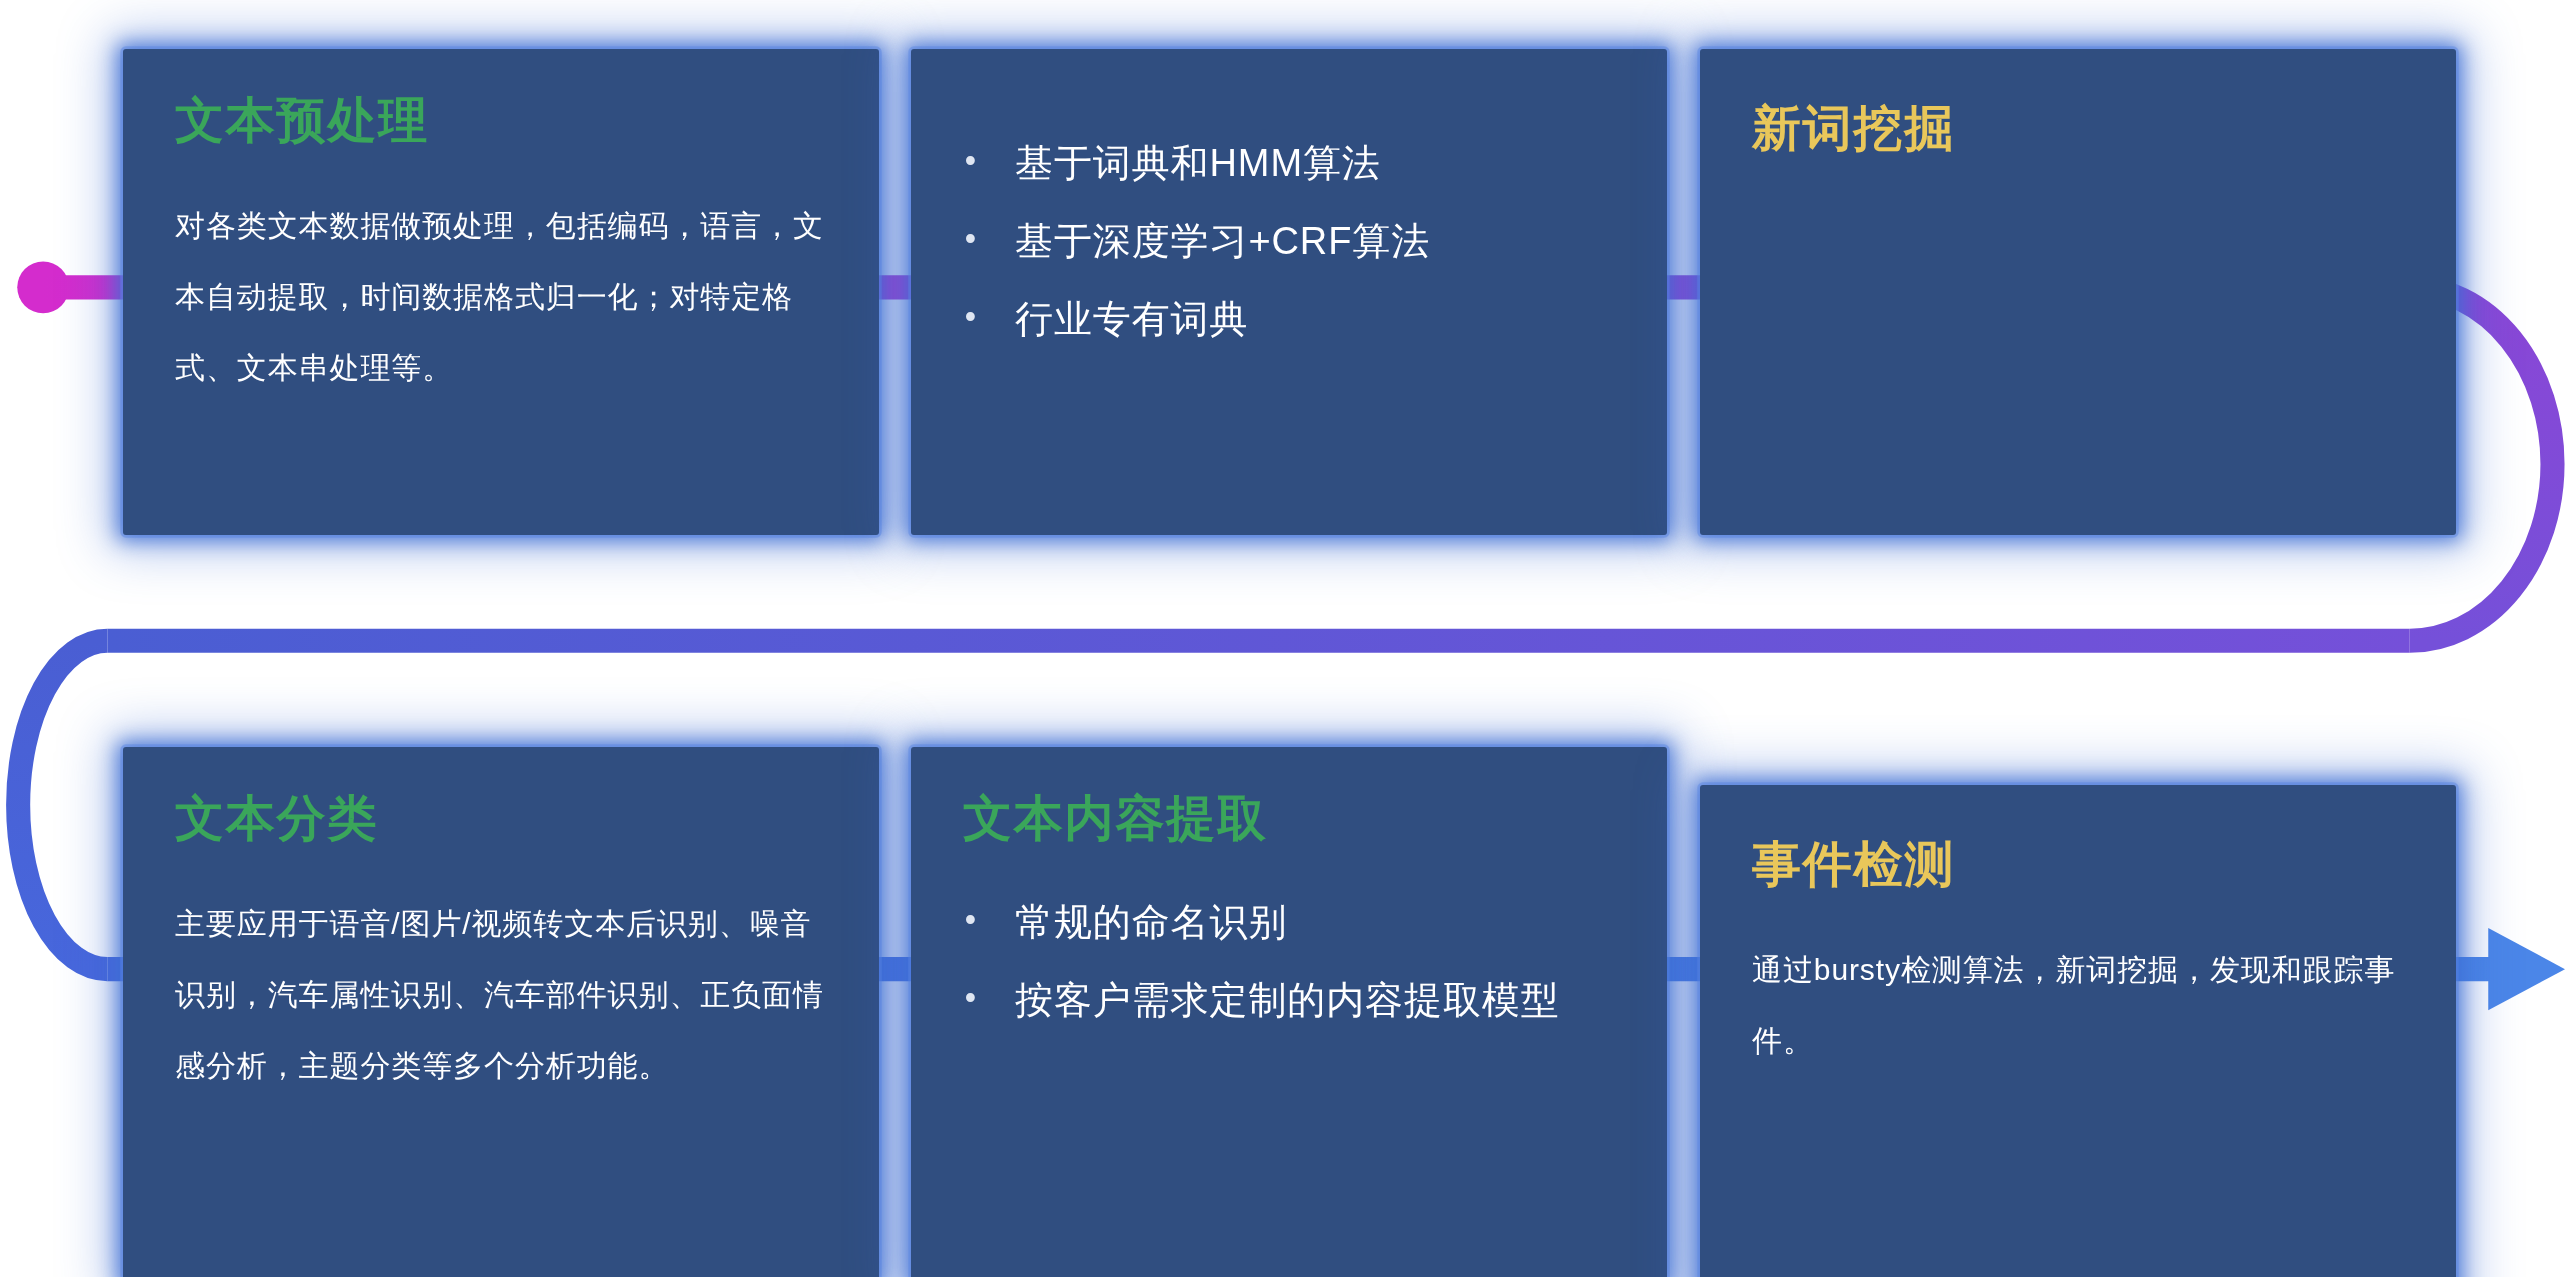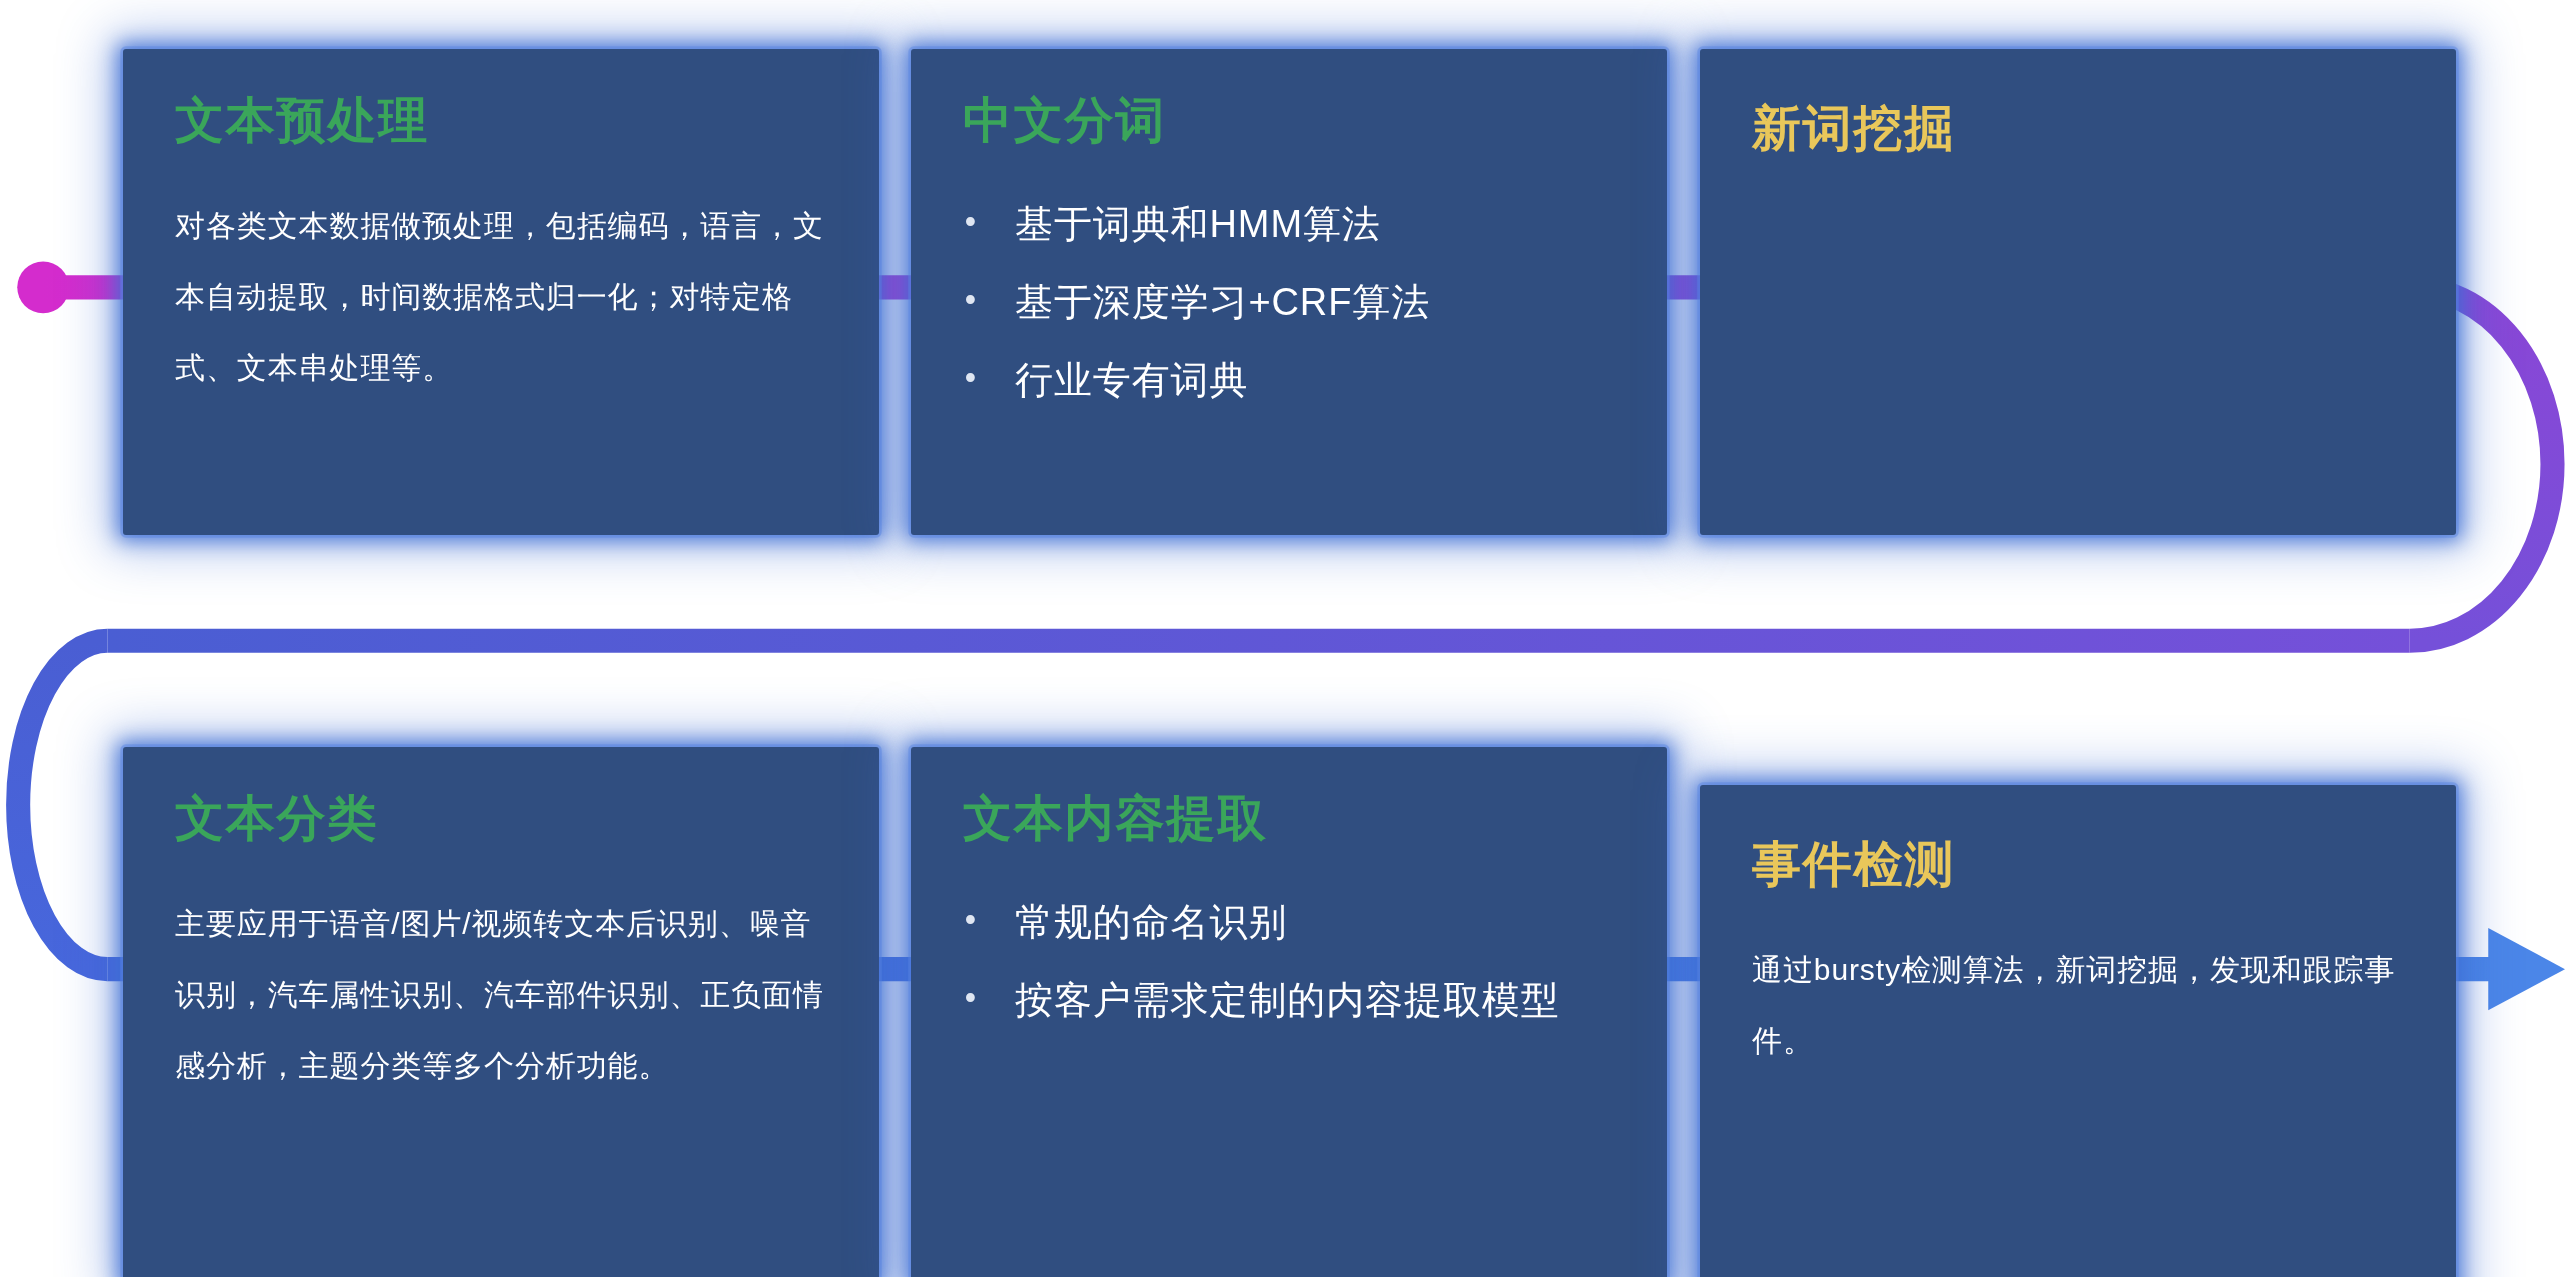--- a/index.html
+++ b/index.html
@@ -119,21 +119,20 @@
     <path d="M 120 1086 H 2800" fill="none" stroke="url(#g-row2)" stroke-width="27"></path>
     <path d="M 2788 1040 L 2788 1132 L 2874 1086 Z" style="fill:var(--flow-light-blue)"></path>
   </svg>
 
   <div class="card row1" style="left:123px;top:49px;">
     <h2 class="card-title" data-color="green">文本预处理</h2>
     <p class="card-body">对各类文本数据做预处理，包括编码，语言，文本自动提取，时间数据格式归一化；对特定格式、文本串处理等。</p>
   </div>
 
   <div class="card row1" style="left:911px;top:49px;">
-    <h2 class="card-title" data-color="green">中文分词</h2>
     <ul class="bullets">
       <li><span class="bullet-dot">•</span><span>基于词典和HMM算法</span></li>
       <li><span class="bullet-dot">•</span><span>基于深度学习+CRF算法</span></li>
       <li><span class="bullet-dot">•</span><span>行业专有词典</span></li>
     </ul>
   </div>
 
   <div class="card row1" style="left:1700px;top:49px;">
     <h2 class="card-title" data-color="yellow">新词挖掘</h2>
   </div>

